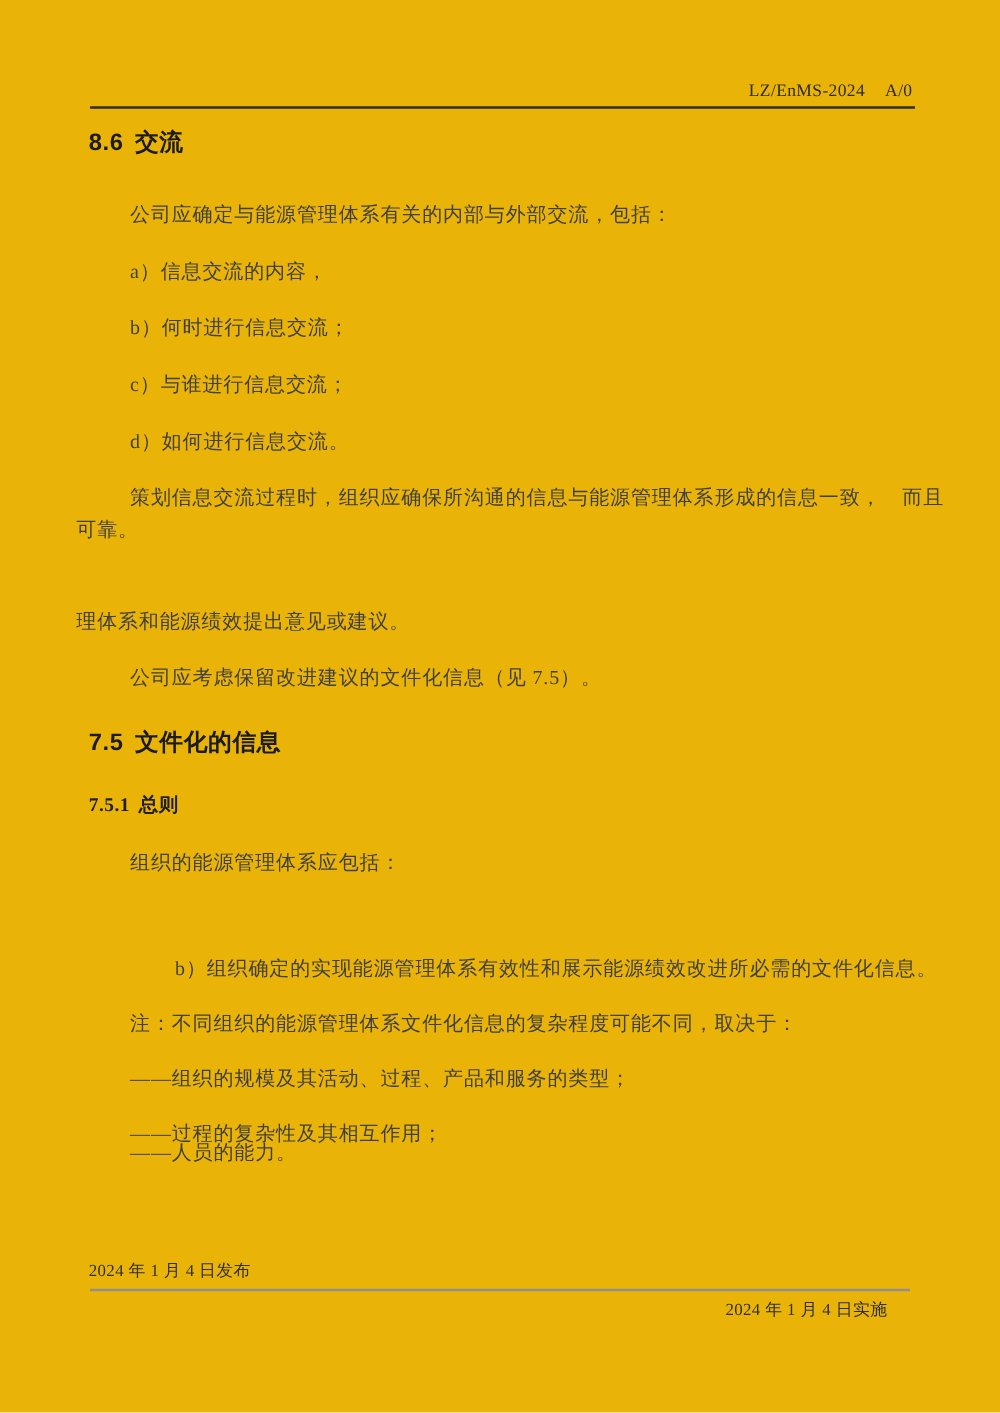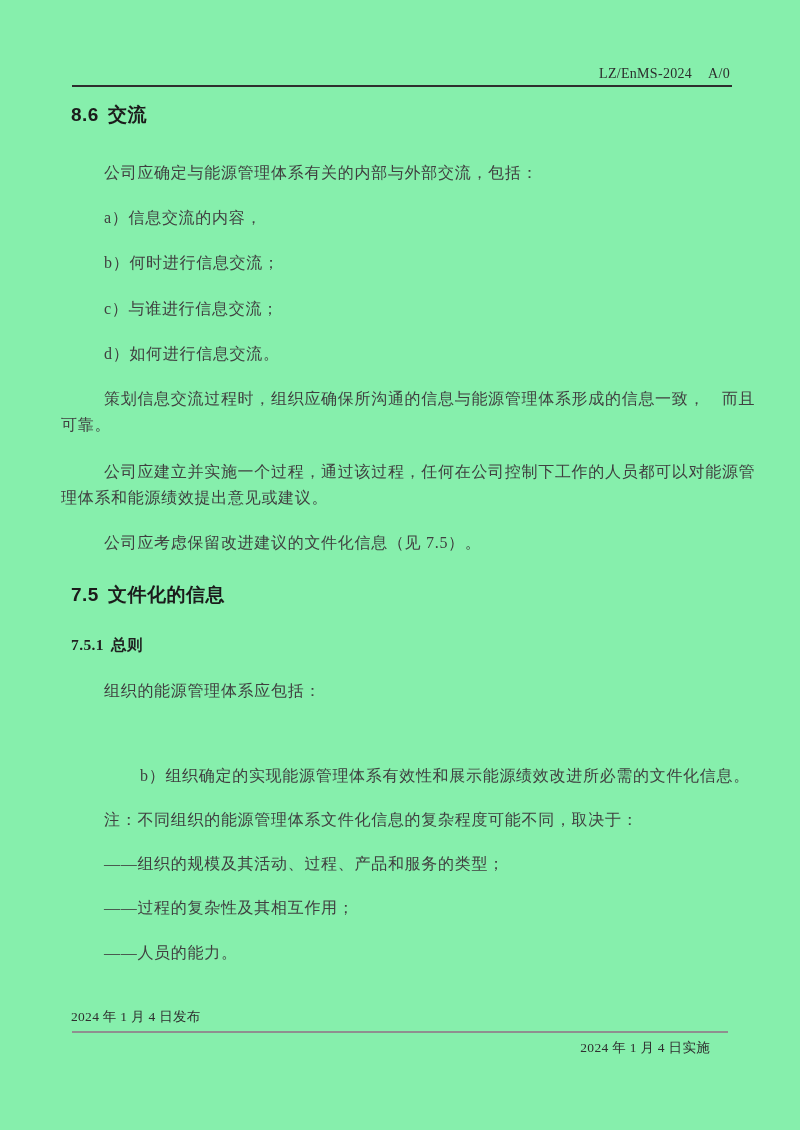--- a/index.html
+++ b/index.html
@@ -1,19 +1,19 @@
 <!DOCTYPE html>
 <html lang="zh"><head>
 <meta charset="utf-8">
 <style>
   html,body { margin:0; padding:0; background:#fff; }
   .page {
     position:relative;
     width:800px; height:1130px;
-    background:#86efac;
+    background:#eab308;
     font-family:"Liberation Serif","DejaVu Serif",serif;
     color:#3d3d3d;
     overflow:hidden;
   }
   .abs { position:absolute; white-space:nowrap; }
 
   
   .header-meta {
     font-size:14px; line-height:16px; color:#2d2d2d; letter-spacing:0.3px;
   }
@@ -59,40 +59,39 @@
   <div class="abs body-line" style="top:163px; left:104px;">公司应确定与能源管理体系有关的内部与外部交流，包括：</div>
 
   <div class="abs body-line" style="top:208px; left:104px;">a）信息交流的内容，</div>
   <div class="abs body-line" style="top:253px; left:104px;">b）何时进行信息交流；</div>
   <div class="abs body-line" style="top:299px; left:104px;">c）与谁进行信息交流；</div>
   <div class="abs body-line" style="top:344px; left:104px;">d）如何进行信息交流。</div>
 
   <div class="abs body-line" style="top:389px; left:104px;">策划信息交流过程时，组织应确保所沟通的信息与能源管理体系形成的信息一致，　而且</div>
   <div class="abs body-line" style="top:415px; left:61px;">可靠。</div>
 
-  <div class="abs body-line" style="top:462px; left:104px;">公司应建立并实施一个过程，通过该过程，任何在公司控制下工作的人员都可以对能源管</div>
   <div class="abs body-line" style="top:488px; left:61px;">理体系和能源绩效提出意见或建议。</div>
 
   <div class="abs body-line" style="top:533px; left:104px;">公司应考虑保留改进建议的文件化信息（见 7.5）。</div>
 
   <div class="abs h-main" style="top:584px; left:71px;">
     <span class="h-num">7.5</span><span>文件化的信息</span>
   </div>
 
   <div class="abs h-sub" style="top:636px; left:71px;">
     <span class="h-num">7.5.1</span><span>总则</span>
   </div>
 
   <div class="abs body-line" style="top:681px; left:104px;">组织的能源管理体系应包括：</div>
 
   <div class="abs body-line" style="top:766px; left:104px;margin-left:36px;">b）组织确定的实现能源管理体系有效性和展示能源绩效改进所必需的文件化信息。</div>
 
   <div class="abs body-line" style="top:810px; left:104px;">注：不同组织的能源管理体系文件化信息的复杂程度可能不同，取决于：</div>
 
   <div class="abs body-line" style="top:898px; left:104px;">——过程的复杂性及其相互作用；</div>
   <div class="abs body-line" style="top:854px; left:104px;">——组织的规模及其活动、过程、产品和服务的类型；</div>
-  <div class="abs body-line" style="top:943px; left:104px;">——人员的能力。</div>
+  <div class="abs body-line" style="top:913px; left:104px;">——人员的能力。</div>
 
   <div class="abs footer-rule" style="top:1031px; left:72px; width:656px;"></div>
   <div class="abs footer-text" style="top:1009px; left:71px;">2024 年 1 月 4 日发布</div>
   <div class="abs footer-text" style="top:1040px; right:90px;">2024 年 1 月 4 日实施</div>
 
 </div>
 
 </body></html>

